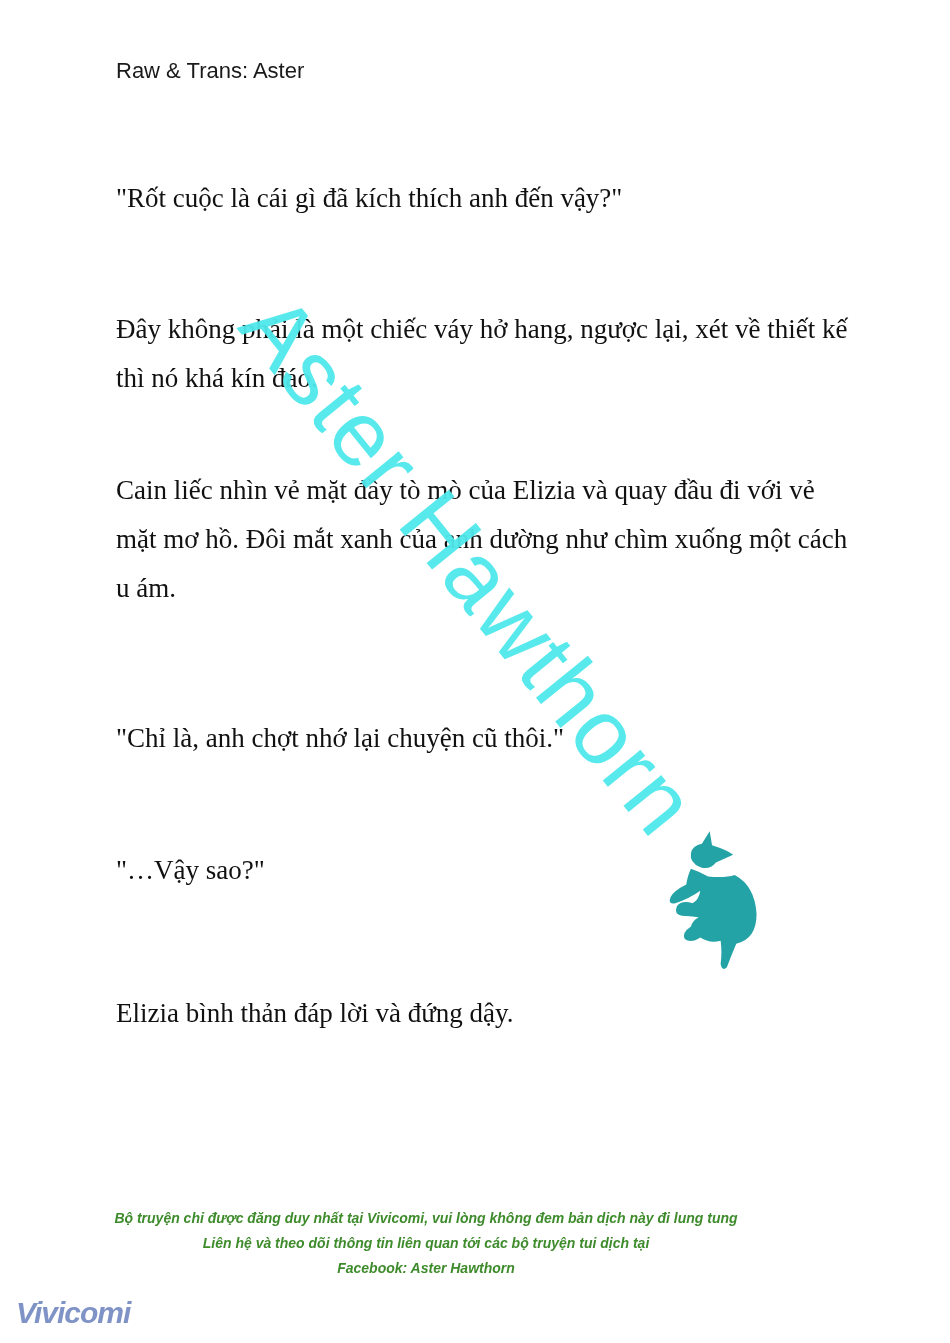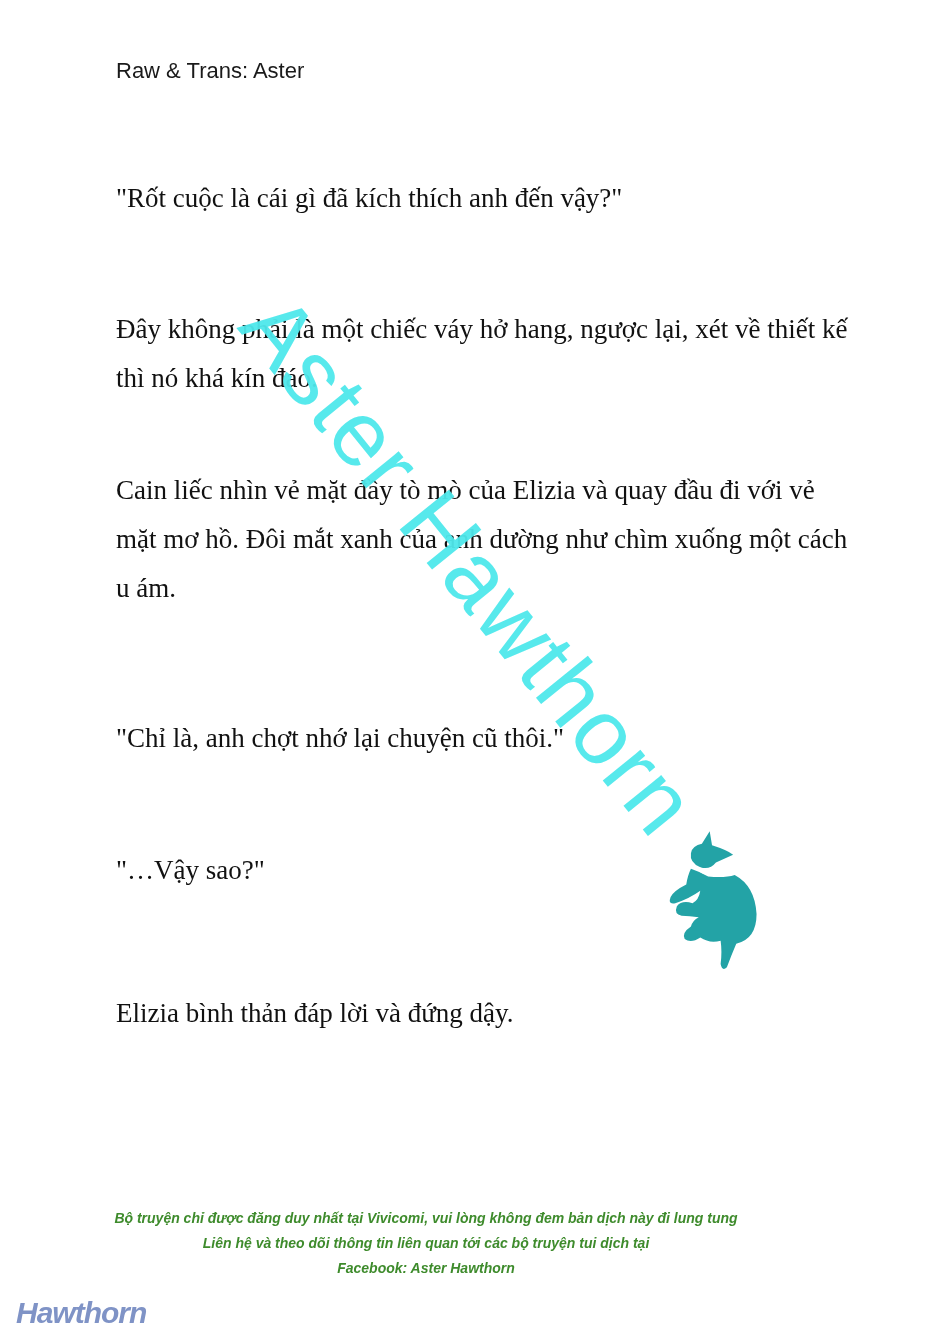--- a/index.html
+++ b/index.html
@@ -52,13 +52,13 @@
     <path d="M60 28 L70 12 L73 30 Q92 36 100 42 L78 52 Q70 62 58 58 Q44 52 46 40 Q48 30 60 28 Z"></path>
     <path d="M46 60 Q58 64 68 70 Q90 72 102 68 Q128 82 130 118 Q130 150 104 156 Q98 170 92 186 Q86 192 84 182 Q86 166 84 152 Q70 156 58 148 Q46 156 38 150 Q34 142 46 134 Q48 126 56 122 Q44 120 34 120 Q24 118 28 108 Q34 100 48 104 Q56 100 58 88 Q44 98 26 104 Q16 106 20 96 Q24 88 40 80 Q42 68 46 60 Z"></path>
   </g>
   <path d="M56 60 Q66 68 80 66 Q92 64 98 58" fill="none" stroke="#ffffff" stroke-width="5"></path>
 </svg>
 
 <div class="footer" style="top:1206px;">Bộ truyện chỉ được đăng duy nhất tại Vivicomi, vui lòng không đem bản dịch này đi lung tung</div>
 <div class="footer" style="top:1231px;">Liên hệ và theo dõi thông tin liên quan tới các bộ truyện tui dịch tại</div>
 <div class="footer" style="top:1256px;">Facebook: Aster Hawthorn</div>
 
-<div class="logo-text">Hawthorn</div>
+<div class="logo-text">Vivicomi</div>
 
 </body></html>

